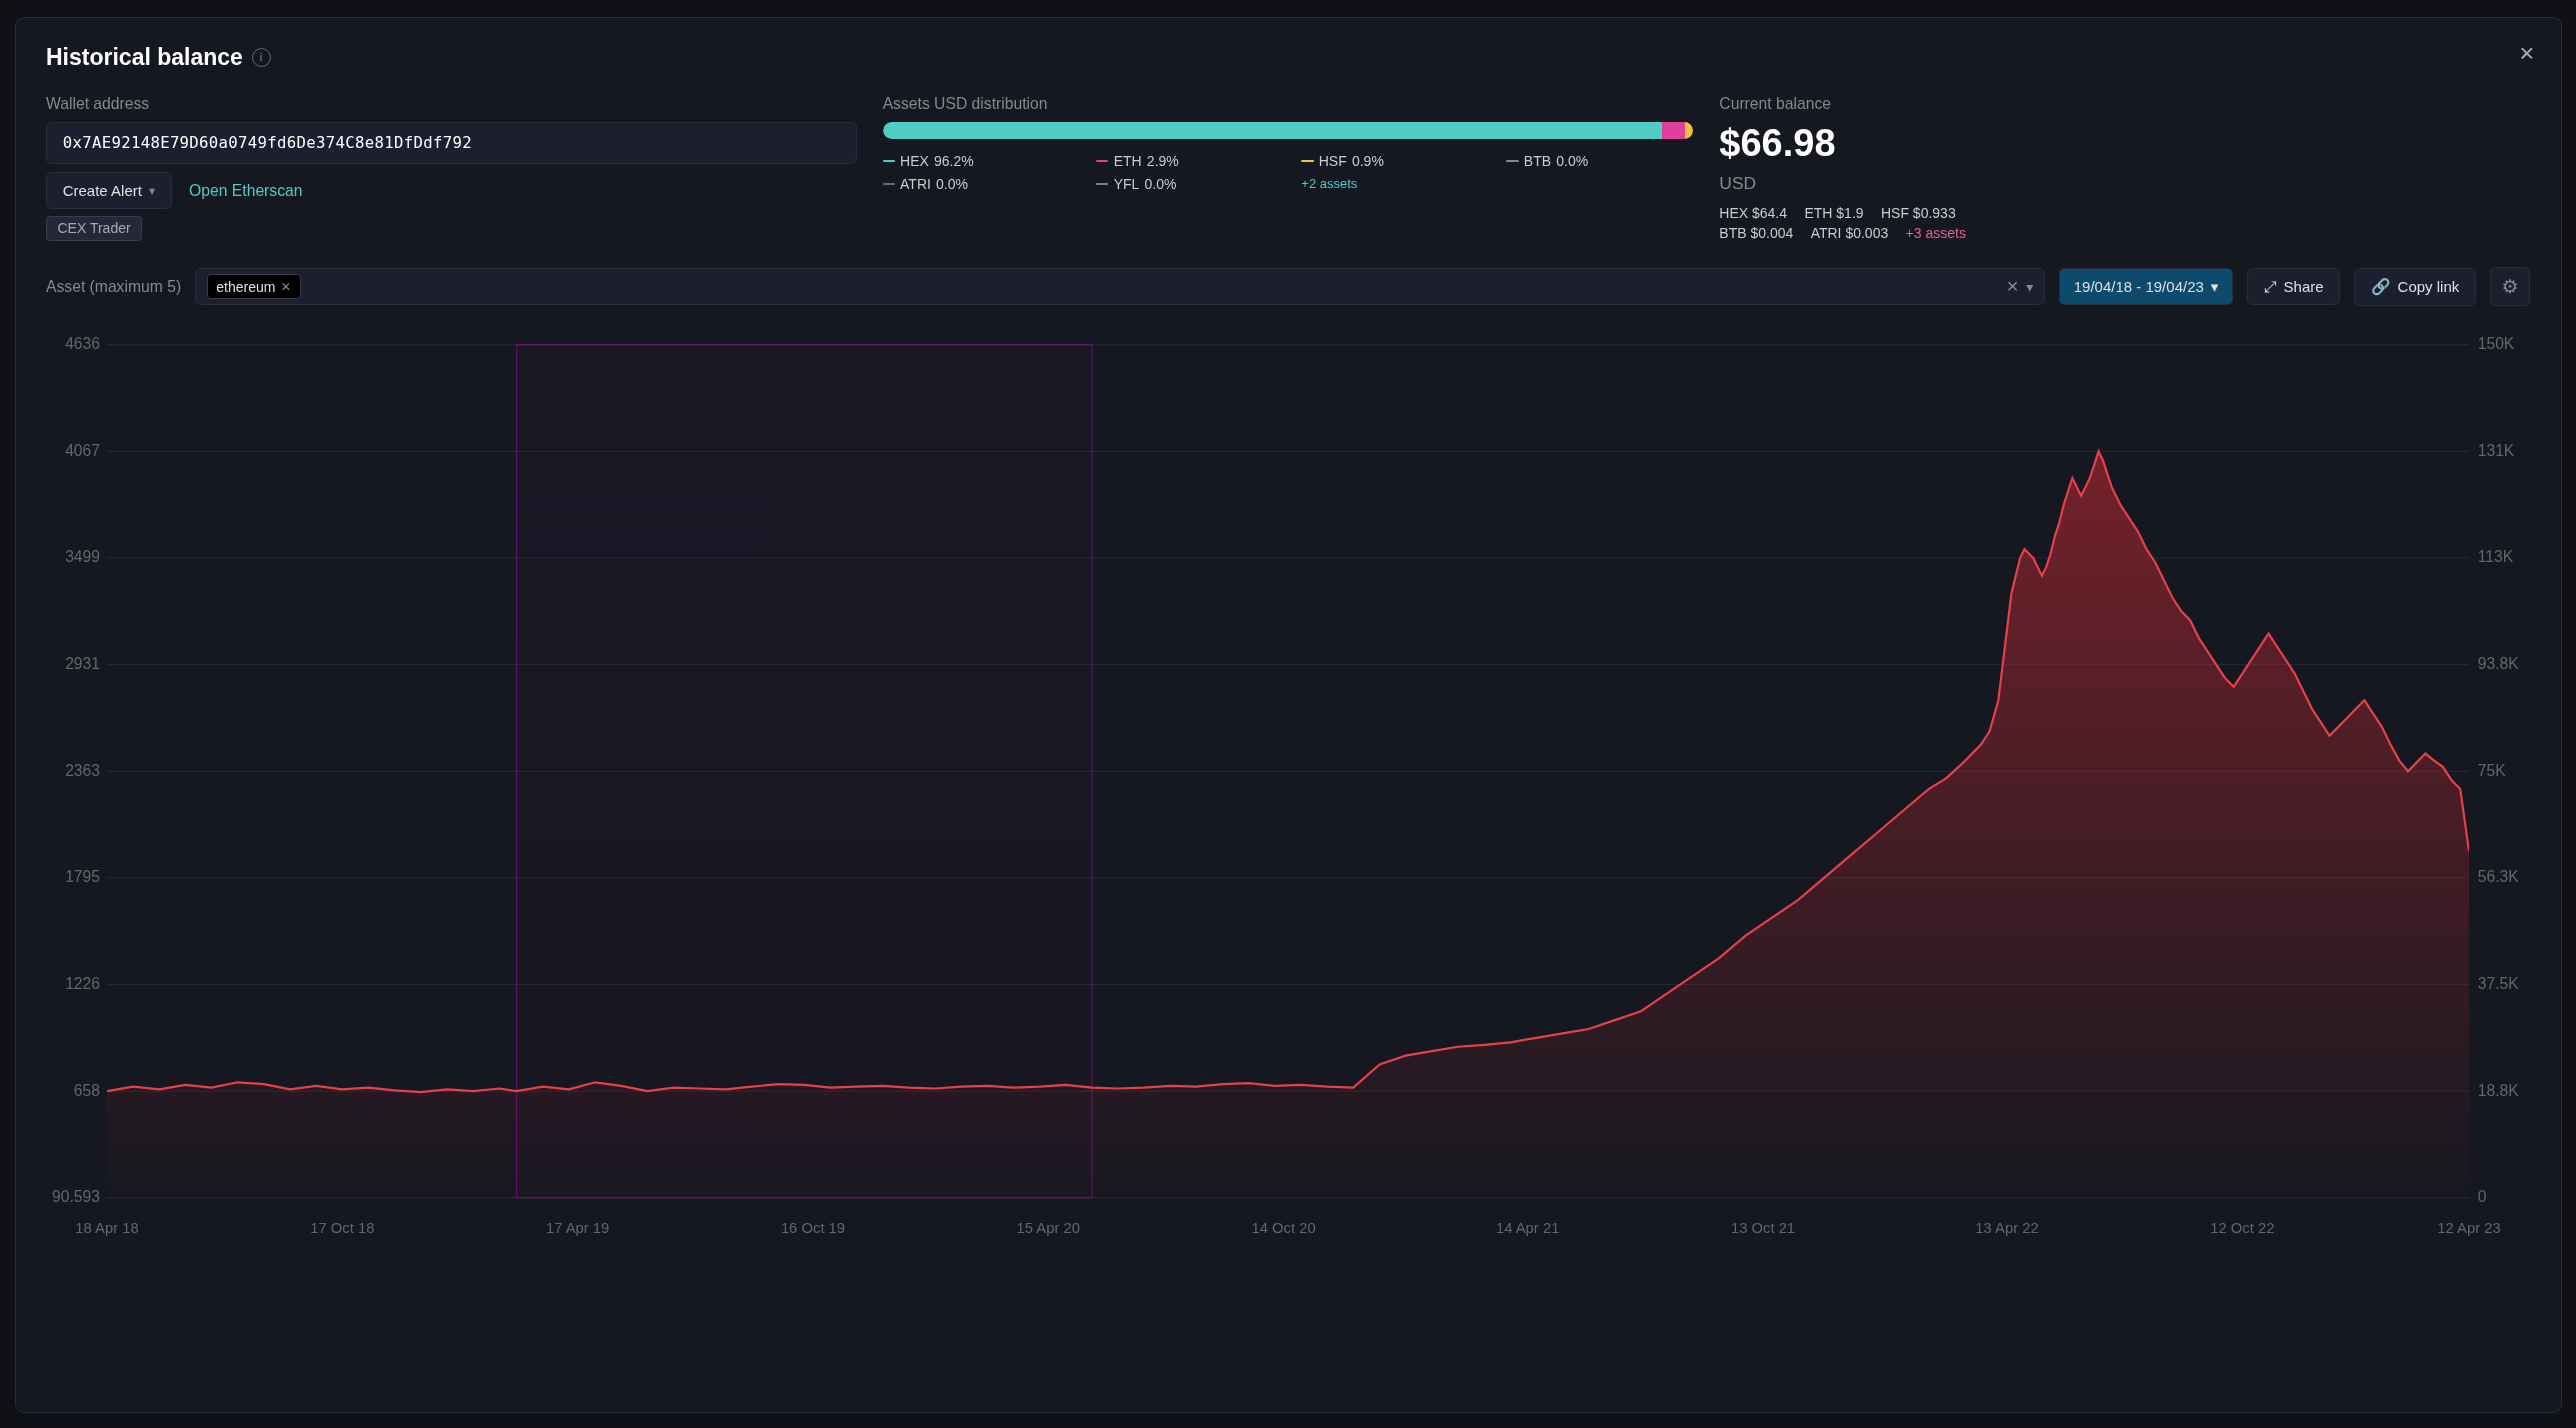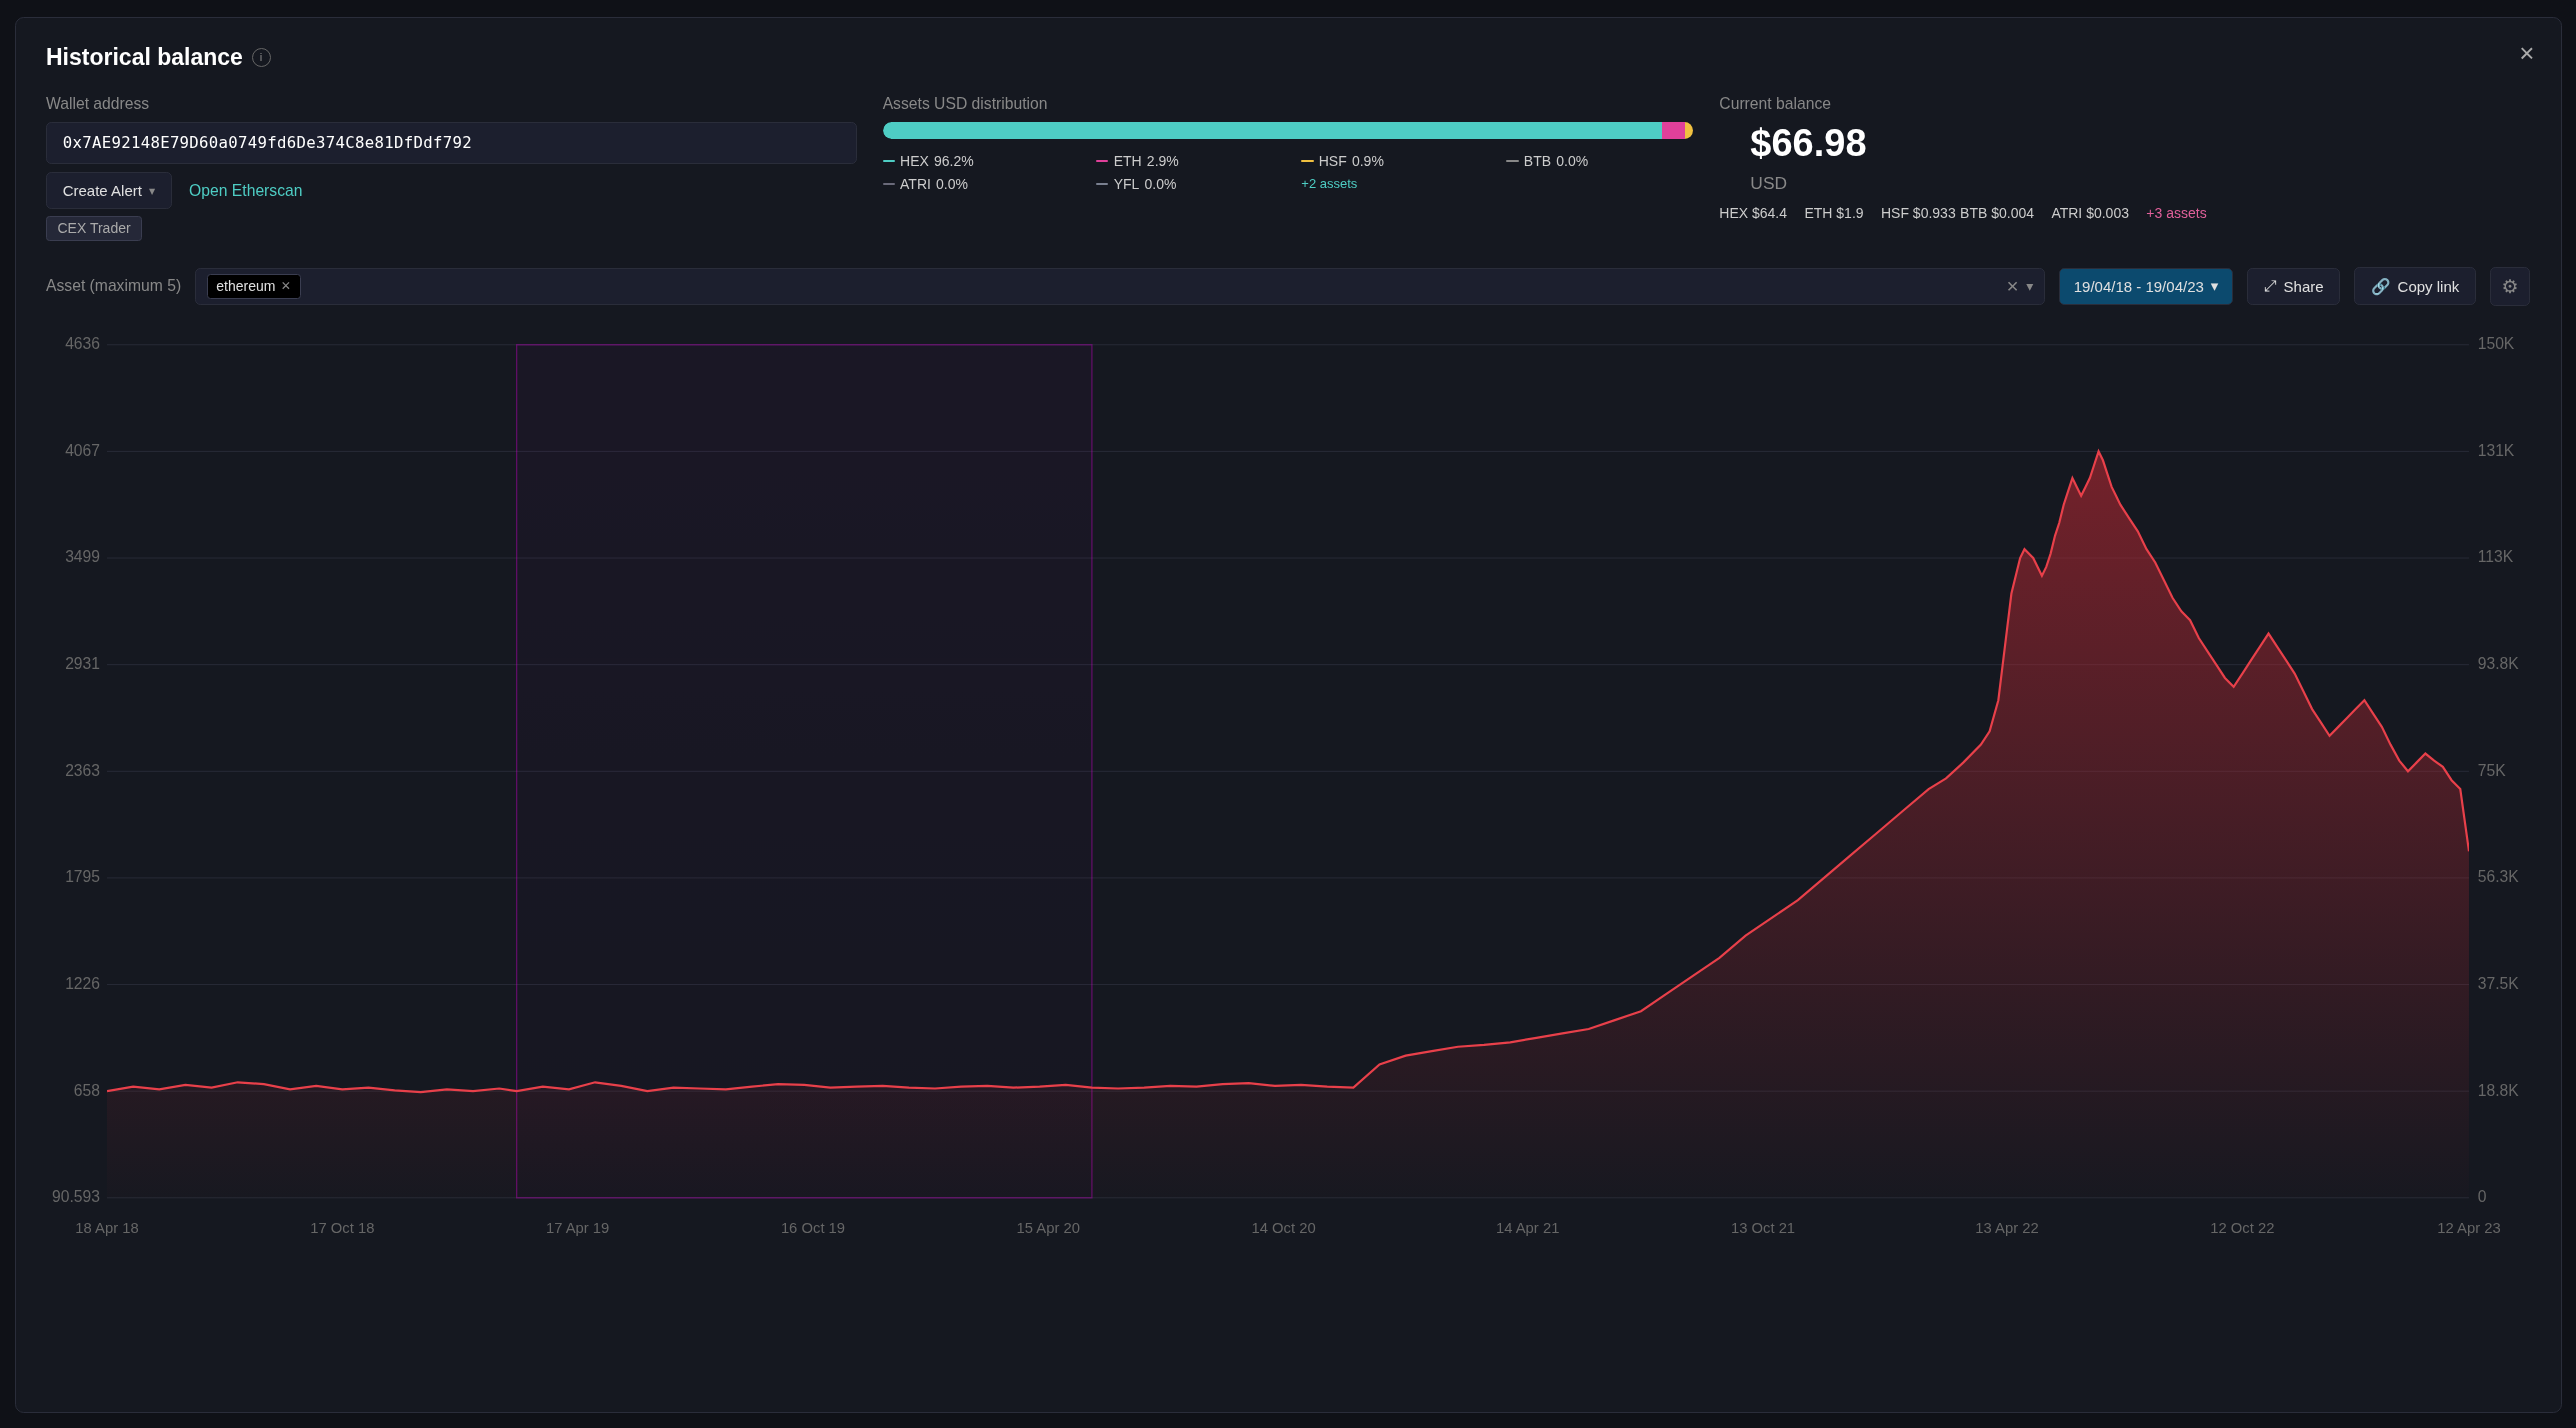--- a/index.html
+++ b/index.html
@@ -216,27 +216,27 @@
       align-items: baseline;
       gap: 8.7px;
       margin-bottom: 10.5px;
       flex-direction: column;
     }
 
     .balance-currency {
       font-size: 17.4px;
       color: #888;
       font-weight: 400;
-      margin-left: 31px;
     }
 
     .balance-breakdown {
       font-size: 14px;
       color: #ccc;
       display: flex;
+      flex-direction: column;
       gap: 4.4px;
     }
 
     .balance-row {
       display: flex;
       gap: 17.4px;
     }
 
     .more-assets-link-pink {
       color: #e0609a;

